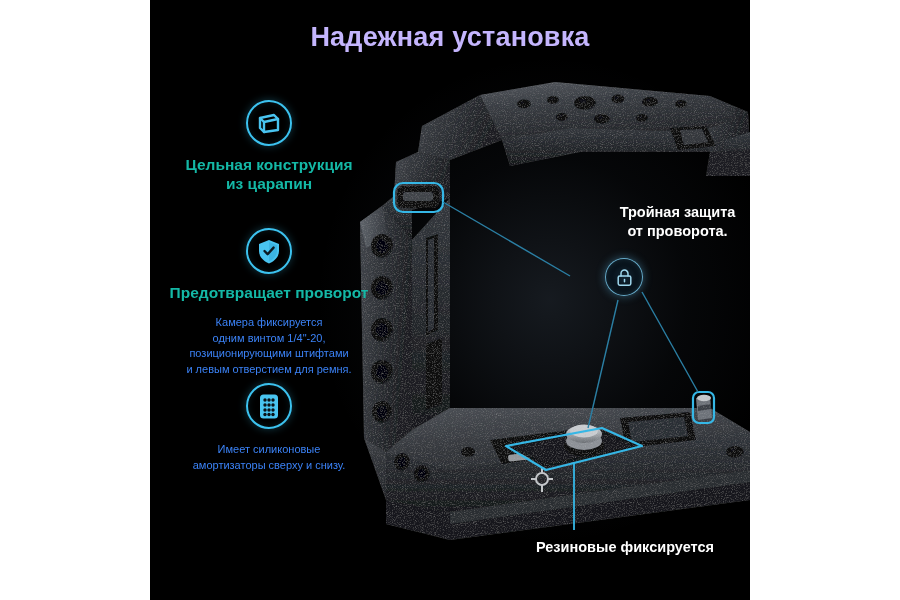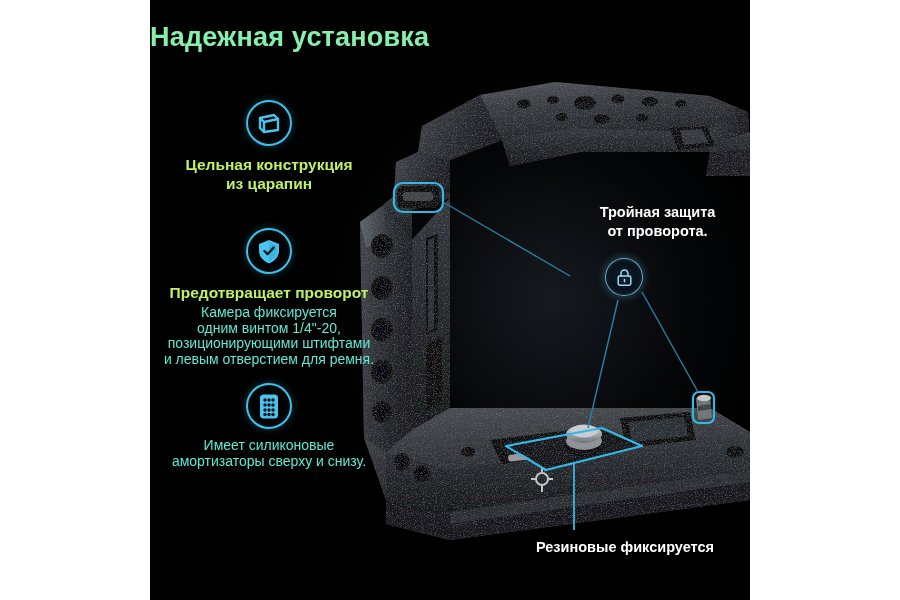--- a/index.html
+++ b/index.html
@@ -43,22 +43,22 @@
     left: 170px; top: 60px; width: 460px; height: 480px;
     background: radial-gradient(ellipse at 50% 50%, rgba(40,48,58,0.55) 0%, rgba(18,22,28,0.30) 42%, rgba(0,0,0,0) 72%);
   }
 
   
   #title {
     position: absolute;
     left: 0;
     top: 22px;
     width: 600px;
-    text-align: left;
-    color: #86efac;
+    text-align: center;
+    color: #c4b5fd;
     font-size: 27px;
     font-weight: bold;
     letter-spacing: 0.2px;
   }
 
   
   .feature {
     position: absolute;
     width: 250px;
     left: -6px;
@@ -76,44 +76,44 @@
     border: 2px solid #3cc2ef;
     box-sizing: border-box;
     display: flex;
     align-items: center;
     justify-content: center;
     box-shadow: 0 0 9px rgba(60,194,239,0.30), inset 0 0 7px rgba(60,194,239,0.12);
   }
   .icon-circle svg { display: block; }
 
   .feature-title {
-    color: #bef264;
+    color: #14b8a6;
     font-size: 15.5px;
     font-weight: bold;
     line-height: 19px;
   }
   .feature-body {
-    color: #5eead4;
-    font-size: 14px;
+    color: #3b82f6;
+    font-size: 11px;
     line-height: 15.6px;
-    margin-top: 3px;
+    margin-top: 13px;
     font-weight: normal;
   }
 
   
   .callout-label {
     position: absolute;
     color: #ffffff;
     font-size: 14.5px;
     font-weight: bold;
     line-height: 19px;
     text-align: center;
     white-space: pre-line;
   }
-  #callout-top { left: 400px; top: 203px; width: 215px; }
+  #callout-top { left: 420px; top: 203px; width: 215px; }
   #callout-bottom { left: 330px; top: 538px; width: 290px; }
 
   
   #lock-badge {
     position: absolute;
     left: 455px;
     top: 258px;
     width: 38px;
     height: 38px;
     border-radius: 50%;

